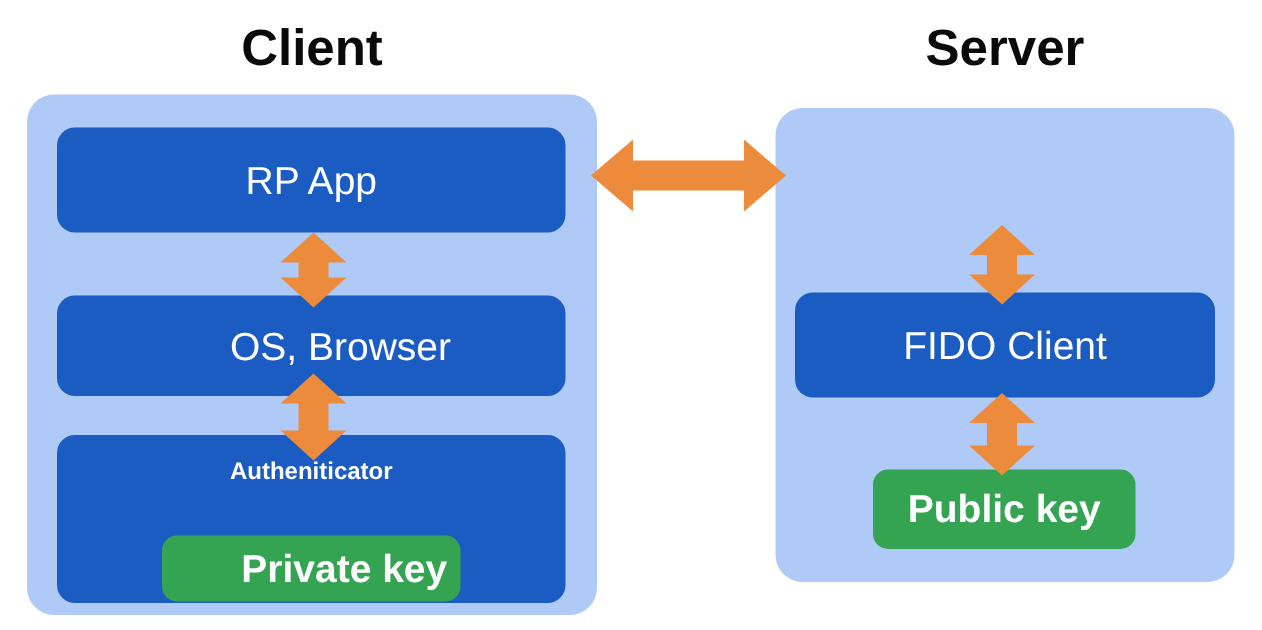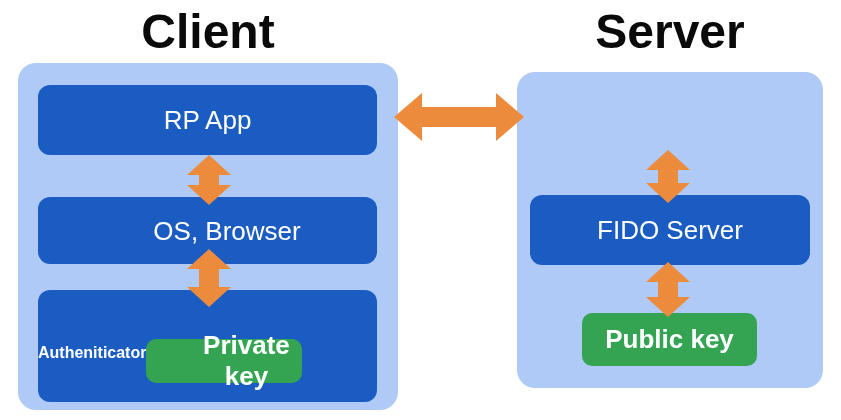--- a/index.html
+++ b/index.html
@@ -4,47 +4,47 @@
 <style>
   :root{
     --panel:#AFCAF7; --box:#1A5CC2; --key:#34A453; --arrow:#ED8B3C;
     --title:#0A0A0A; --box_text:#FFFFFF;
   }
   *{ box-sizing:border-box; }
   html,body{ margin:0; padding:0; background:#fff; }
   body{ font-family:"Liberation Sans", sans-serif; }
   .canvas{ position:relative; width:841px; height:420px; background:#fff; overflow:hidden; }
 
-  .title{ position:absolute; top:12px; font-size:48px; line-height:40px; font-weight:700;
+  .title{ position:absolute; top:12px; font-size:34px; line-height:40px; font-weight:700;
           color:var(--title); text-align:center; letter-spacing:0px; }
   .title--client{ left:18px;  width:380px; }
   .title--server{ left:517px; width:306px; }
 
   .panel{ position:absolute; background:var(--panel); border-radius:18px; }
   .panel--client{ left:18px;  top:63px; width:380px; height:347px; }
   .panel--server{ left:517px; top:72px; width:306px; height:316px; }
 
   .bluebox{ position:absolute; background:var(--box); border-radius:12px; color:var(--box_text);
-            display:flex; align-items:center; justify-content:center;
-            text-align:center; }
+            display:flex; flex-direction:column; align-items:center; justify-content:center;
+            }
   .bluebox--rp-app{ left:20px; top:22px;  width:339px; height:70px; }
   .bluebox--os-browser{ left:20px; top:134px; width:339px; height:67px;padding-left:39px; }
   .bluebox--auth{ left:20px; top:227px; width:339px; height:112px;
                   justify-content:flex-start; padding-top:13px; }
   .bluebox--rp-server{ left:13px; top:14px;  width:280px; height:68px; }
   .bluebox--fido-server{ left:13px; top:123px; width:280px; height:70px; }
 
   .box-label{ font-size:26px; font-weight:500; line-height:30px; }
   .box-sub{ font-size:15px; line-height:18px; margin-top:2px; }
   .auth-label{ font-size:16px; font-weight:700; line-height:24px; }
 
   .keybox{ background:var(--key); border-radius:10px; color:var(--box_text);
            display:flex; align-items:center; justify-content:center;
            font-size:26px; font-weight:700; }
-  .keybox--private{ width:156px; height:44px; margin-top:17px;padding-left:44px; }
+  .keybox--private{ width:199px; height:44px; margin-top:30px;padding-left:44px; }
   .keybox--public{ position:absolute; left:65px; top:241px; width:175px; height:53px; }
 
   
   .varrow{ position:absolute; width:44px; z-index:5; }
   .varrow .shaft{ position:absolute; left:12px; top:16px; bottom:16px; width:20px;
                   background:var(--arrow); }
   .varrow .head-up{ position:absolute; top:0; left:0; width:0; height:0;
                     border-left:22px solid transparent; border-right:22px solid transparent;
                     border-bottom:20px solid var(--arrow); }
   .varrow .head-down{ position:absolute; bottom:0; left:0; width:0; height:0;
@@ -84,21 +84,21 @@
     <div class="bluebox bluebox--auth">
       <div class="auth-label">Autheniticator</div>
       <div class="keybox keybox--private">
         <span>Private key</span>
       </div>
     </div>
   </div>
 
   <div class="panel panel--server">
     <div class="bluebox bluebox--fido-server">
-      <div class="box-label">FIDO Server</div>
+      <div class="box-label">FIDO Client</div>
     </div>
     <div class="keybox keybox--public">
       <span>Public key</span>
     </div>
   </div>
 
   <div class="harrow">
     <div class="shaft"></div>
     <div class="head-left"></div>
     <div class="head-right"></div>

